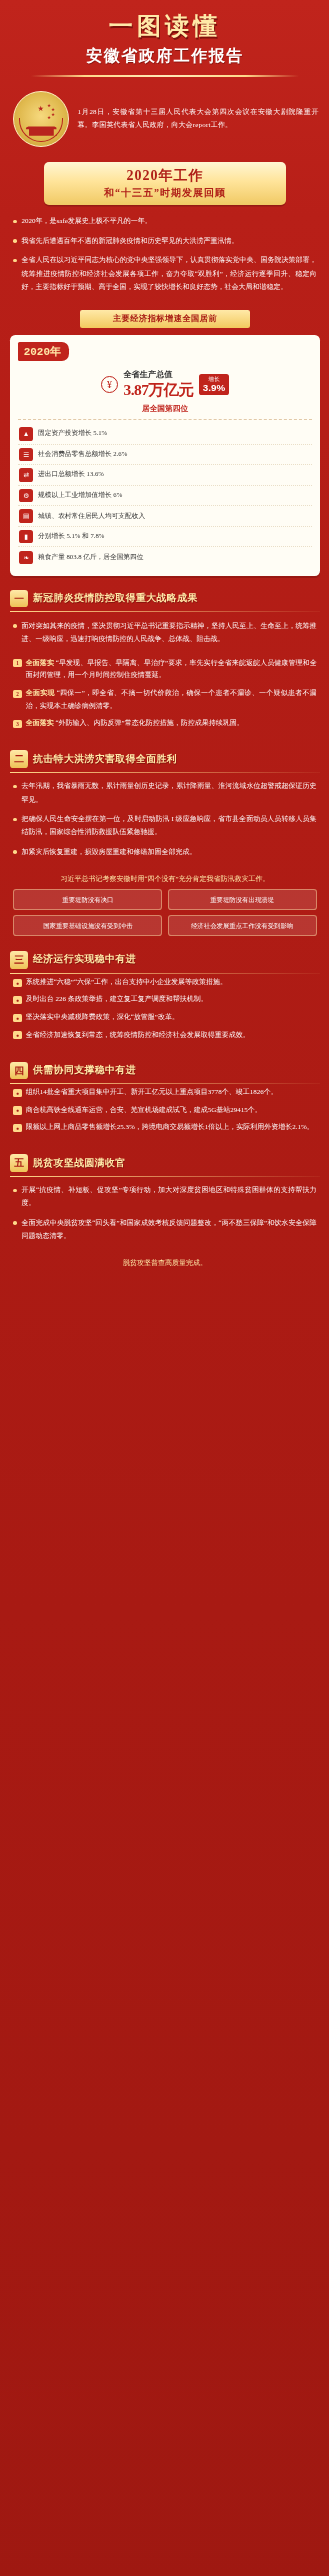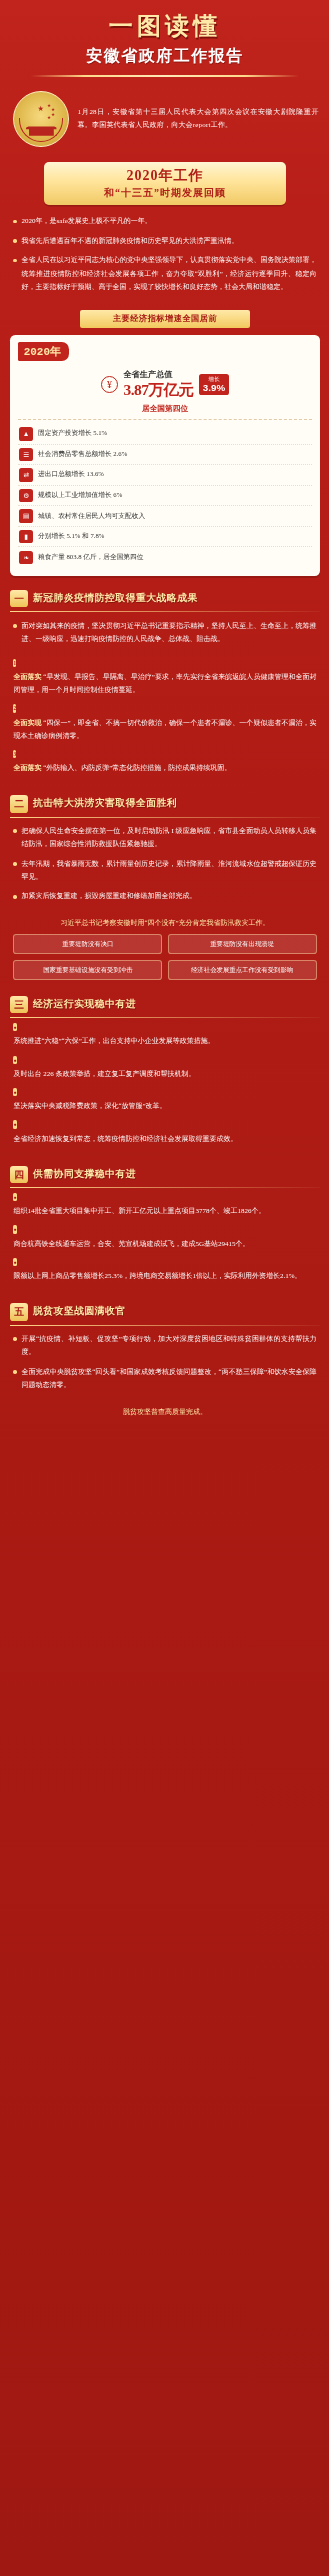--- a/index.html
+++ b/index.html
@@ -238,21 +238,20 @@
     padding: 4.6px 4.1px;
     text-align: center;
   }
   
   .mini-list { padding: 2.1px 13.4px 2.1px 13.4px; }
   .mini-item {
     display: flex; gap: 4.1px; align-items: flex-start;
     color: #fff; font-family: "Liberation Serif", serif;
     font-size: 7px; line-height: 1.85; margin-bottom: 4.6px;
     text-align: justify;
-    flex-direction: column;
   }
   .mini-dot {
     flex: 0 0 8.2px; height: 8.2px; margin-top: 2.6px;
     border-radius: 1.5px; background: #ffd98a; color: #a81a13;
     font-size: 5.2px; line-height: 8.2px; text-align: center; font-weight: bold;
   }
   .footer-note {
     color: #ffe9a8; font-family: "Liberation Serif", serif;
     font-size: 7px; text-align: center; padding: 5.2px 13.4px 0 13.4px;
     line-height: 1.9;
@@ -368,22 +367,22 @@
         <span>“外防输入、内防反弹”常态化防控措施，防控成果持续巩固。</span></div>
     </div>
   </div>
 
   <div class="sec-head">
     <div class="sec-num">二</div>
     <div class="sec-title">抗击特大洪涝灾害取得全面胜利</div>
   </div>
   <div class="sec-rule"></div>
   <div class="para-block">
+    <div class="para">去年汛期，我省暴雨无数，累计雨量创历史记录，累计降雨量、淮河流域水位超警戒超保证历史罕见。</div>
     <div class="para">把确保人民生命安全摆在第一位，及时启动防汛 I 级应急响应，省市县全面动员人员转移人员集结防汛，国家综合性消防救援队伍紧急驰援。</div>
-    <div class="para">去年汛期，我省暴雨无数，累计雨量创历史记录，累计降雨量、淮河流域水位超警戒超保证历史罕见。</div>
     <div class="para">加紧灾后恢复重建，损毁房屋重建和修缮加固全部完成。</div>
   </div>
   <div class="footer-note">习近平总书记考察安徽时用“四个没有”充分肯定我省防汛救灾工作。</div>
   <div class="tag-grid">
     <div class="tag">重要堤防没有决口</div>
     <div class="tag">重要堤防没有出现溃堤</div>
     <div class="tag">国家重要基础设施没有受到冲击</div>
     <div class="tag">经济社会发展重点工作没有受到影响</div>
   </div>
 

